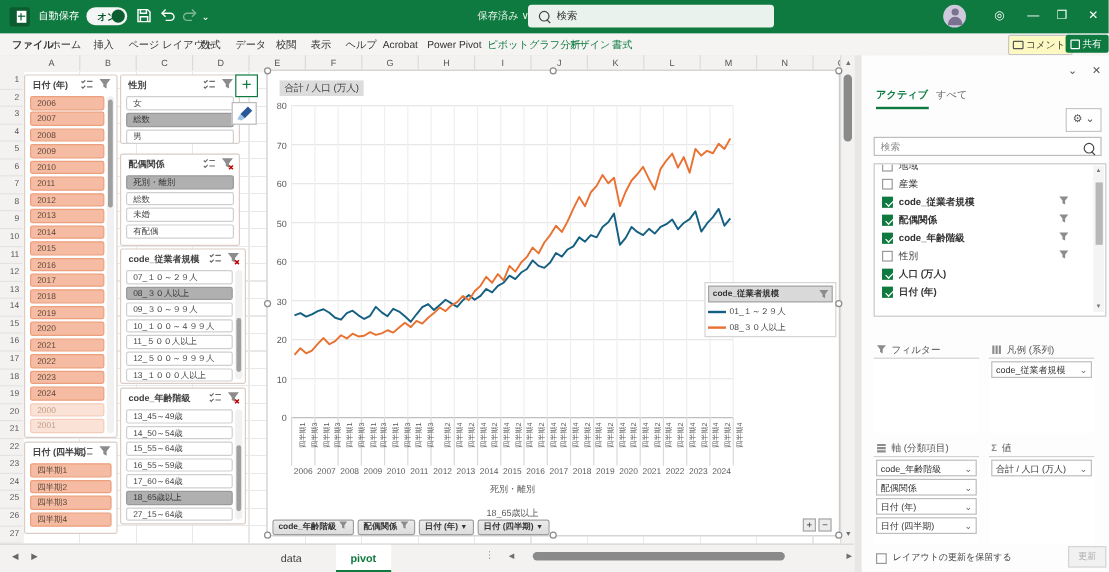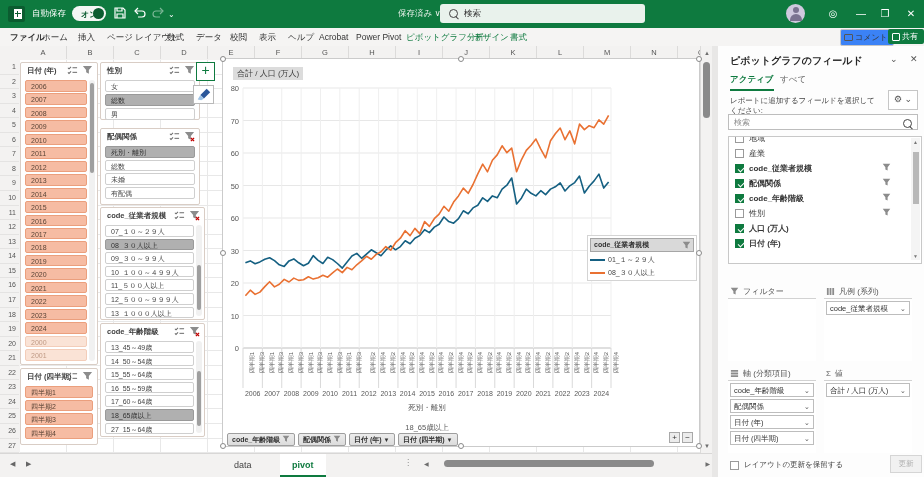--- a/index.html
+++ b/index.html
@@ -32,21 +32,21 @@
   #tb-avatar{position:absolute;left:786px;top:4px;width:19px;height:19px;border-radius:50%;background:#cfc9de;}
   #tb-avatar::before{content:"";position:absolute;left:6.5px;top:3px;width:6px;height:6px;border-radius:50%;background:#7a7290;}
   #tb-avatar::after{content:"";position:absolute;left:3.5px;top:10px;width:12px;height:7px;border-radius:6px 6px 0 0;background:#7a7290;}
   .tb-win{position:absolute;top:0;width:26px;height:28px;color:#fff;font-size:10px;text-align:center;line-height:28px;}
   
   #ribbon{position:absolute;left:0;top:28px;width:924px;height:18px;background:#f5f4f3;border-bottom:1px solid #e1e0de;}
   .rtab{position:absolute;top:0;height:18px;line-height:18px;font-size:8.5px;color:#333;padding:0 4px;white-space:nowrap;}
   .rtab.ctx{color:#0e7a3f;}
   .rtab.file{font-weight:bold;}
   #comment-btn{position:absolute;left:840px;top:1px;height:15px;line-height:15px;border:1px solid #c6c6c6;border-radius:2px;
-     background:#3b82f6;font-size:8px;color:#333;padding:0 5px 0 14px;}
+     background:#fef9c3;font-size:8px;color:#333;padding:0 5px 0 14px;}
   #comment-btn::before{content:"";position:absolute;left:3px;top:3.5px;width:7px;height:5px;border:1px solid #555;border-radius:1px;}
   #share-btn{position:absolute;left:888px;top:1px;height:15px;line-height:15px;background:#0e7a3f;border-radius:2px;
      color:#fff;font-size:8px;padding:0 6px 0 14px;}
   #share-btn::before{content:"";position:absolute;left:4px;top:4px;width:6px;height:6px;border:1px solid #fff;border-radius:1px;}
   
   #colheads{position:absolute;left:0;top:46px;width:712px;height:14px;background:#f3f2f1;border-bottom:1px solid #d8d7d6;}
   .colhead{position:absolute;top:0;height:13px;line-height:13px;font-size:7.5px;color:#555;text-align:center;border-right:1px solid #dcdbda;box-sizing:border-box;}
   #rowheads{position:absolute;left:0;top:60px;width:20px;height:393px;background:#f3f2f1;border-right:1px solid #d8d7d6;}
   .rowhead{position:absolute;left:0;width:19px;font-size:7px;color:#555;text-align:right;padding-right:3px;box-sizing:border-box;border-bottom:1px solid #e4e3e2;}
   #gridarea{position:absolute;left:20px;top:60px;width:692px;height:393px;background:
@@ -553,26 +553,24 @@
   <span id="tab-add">+</span>
 </div>
 <div id="hsplit">⋮</div>
 <div id="hscroll">
   <span class="arr" style="left:4px">◀</span>
   <div id="hthumb"></div>
   <span class="arr" style="right:2px">▶</span>
 </div>
 
 <div id="fieldpane">
-  <div id="fp-title">ピボットグラフのフィールド</div>
   <div id="fp-collapse">⌄</div>
   <div id="fp-close">✕</div>
   <span class="fp-tab active" style="left:12px">アクティブ</span>
   <span class="fp-tab" style="left:62px">すべて</span>
-  <div id="fp-choose">レポートに追加するフィールドを選択してください:</div>
   <div id="fp-gear">⚙ ⌄</div>
   <div id="fp-search"><span>検索</span><span class="mag"></span></div>
   <div id="fp-list">
     <div id="fl-rows">
         <div class="fl-row" style="top: -6px;">
           <span class="cb"></span>
           <span>地域</span>
         </div>
         <div class="fl-row" style="top: 9px;">
           <span class="cb"></span>

